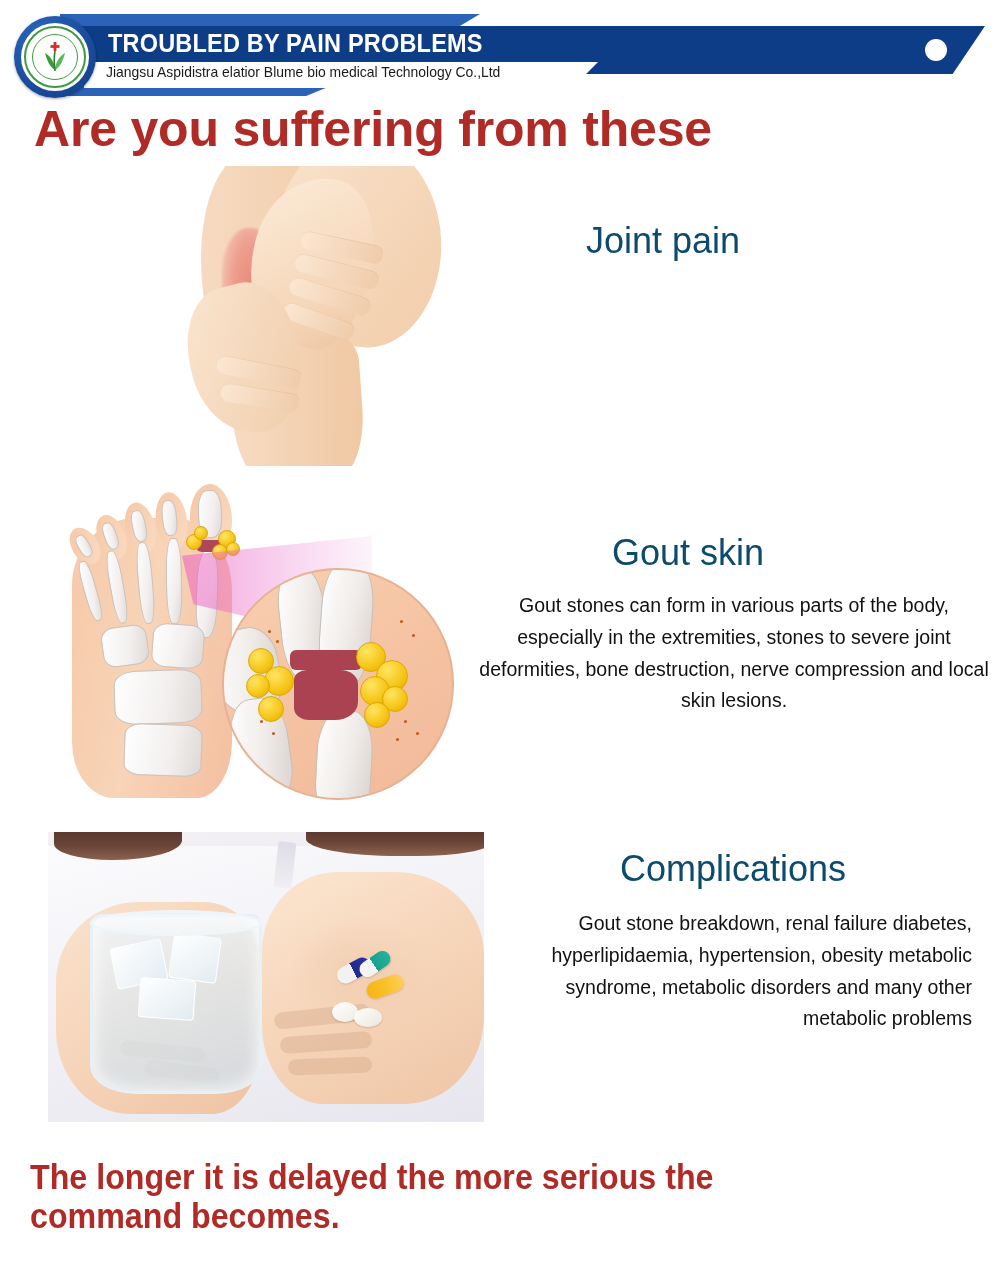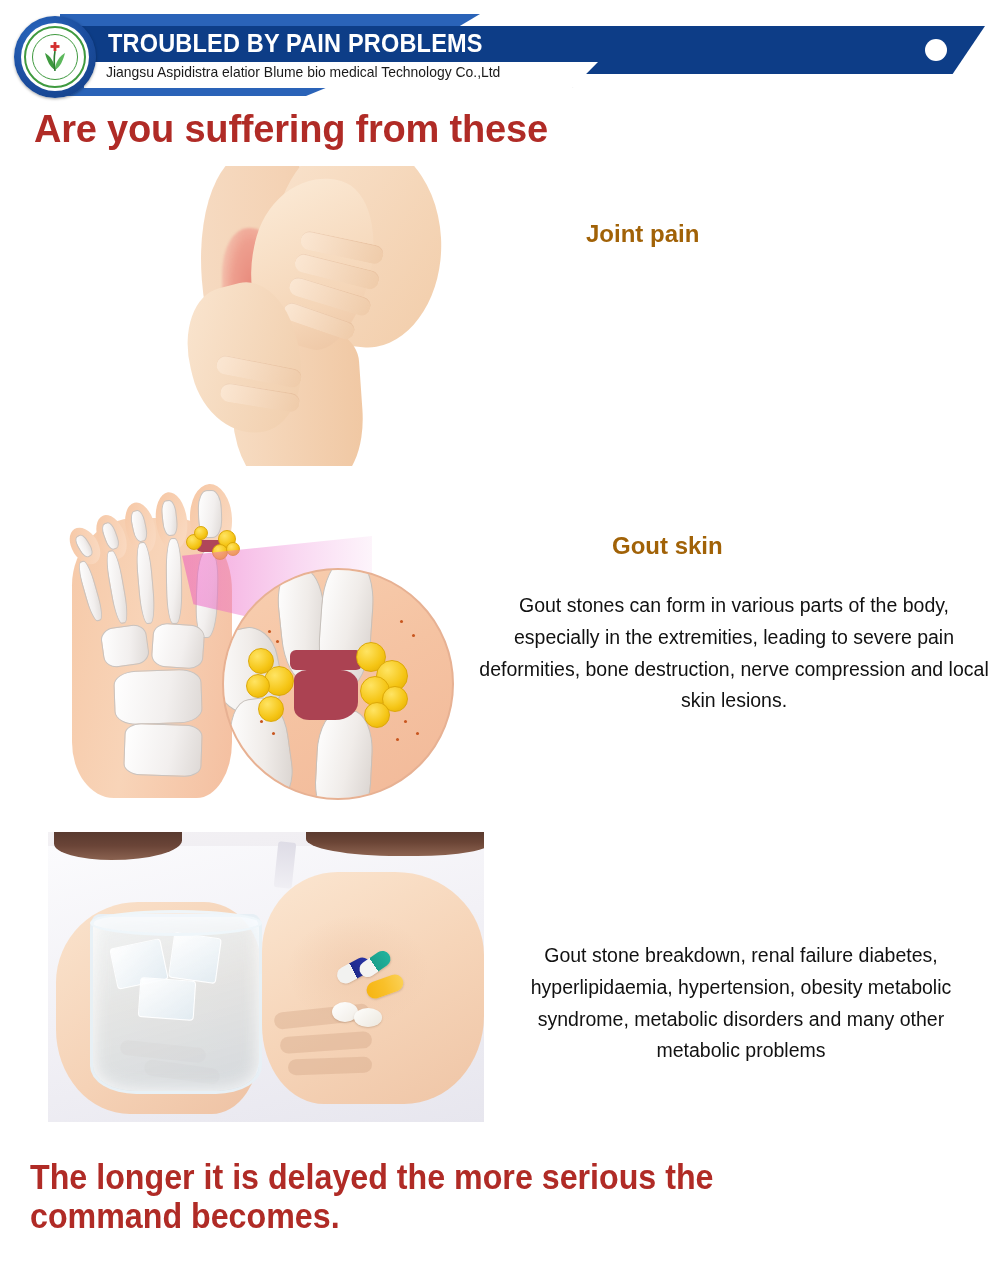--- a/index.html
+++ b/index.html
@@ -116,65 +116,65 @@
   .logo-ring2 {
     position: absolute;
     width: 46px; height: 46px;
     border-radius: 50%;
     border: 1.5px solid #3f9a3f;
   }
 
   
   .top-heading {
     position: absolute;
-    left: 34px; top: 108px;
-    font-size: 38px;
+    left: 34px; top: 100px;
+    font-size: 50px;
     font-weight: bold;
     color: #b02b26;
     letter-spacing: -0.2px;
     white-space: nowrap;
   }
   .bottom-heading {
     position: absolute;
     left: 30px; top: 1158px;
     width: 900px;
     font-size: 35px;
     font-weight: bold;
     color: #b02b26;
     line-height: 1.1;
     transform: scaleX(0.92);
     transform-origin: left top;
   }
 
   
   .sec-title {
     position: absolute;
-    font-size: 24px;
-    font-weight: bold;
-    color: #a16207;
+    font-size: 36px;
+    font-weight: normal;
+    color: #0c4a6e;
     white-space: nowrap;
   }
   .sec-body {
     position: absolute;
     font-size: 19.5px;
     color: #111111;
     line-height: 1.63;
   }
 
   
   .title-1 { left: 586px; top: 220px; }
   .body-1  { left: 486px; top: 296px; width: 480px; text-align: left; }
 
   
   .title-2 { left: 612px; top: 532px; }
   .body-2  { left: 478px; top: 590px; width: 512px; text-align: center; }
 
   
   .title-3 { left: 620px; top: 848px; }
-  .body-3  { left: 510px; top: 908px; width: 462px; text-align: center; margin-top: 32px; }
+  .body-3  { left: 510px; top: 908px; width: 462px; text-align: right; }
 
   
   .img-knee {
     position: absolute;
     left: 112px; top: 166px;
     width: 348px; height: 300px;
     overflow: hidden;
     background: #ffffff;
   }
   .knee-thigh {
@@ -501,21 +501,21 @@
       <div class="speck" style="left:48px;top:162px;"></div>
       <div class="speck" style="left:176px;top:50px;"></div>
       <div class="speck" style="left:188px;top:64px;"></div>
       <div class="speck" style="left:180px;top:150px;"></div>
       <div class="speck" style="left:192px;top:162px;"></div>
       <div class="speck" style="left:172px;top:168px;"></div>
     </div>
   </div>
 
   <div class="sec-title title-2">Gout skin</div>
-  <div class="sec-body body-2">Gout stones can form in various parts of the body, especially in the extremities, leading to severe pain deformities, bone destruction, nerve compression and local skin lesions.</div>
+  <div class="sec-body body-2">Gout stones can form in various parts of the body, especially in the extremities, stones to severe joint deformities, bone destruction, nerve compression and local skin lesions.</div>
 
   <div class="img-pills">
     <div class="pills-shirt"></div>
     <div class="pills-hairL"></div>
     <div class="pills-hairR"></div>
     <div class="pills-collar"></div>
 
     <div class="hand-left"></div>
     <div class="fline" style="left:96px;top:232px;width:76px;height:16px;transform:rotate(8deg);"></div>
     <div class="fline" style="left:72px;top:212px;width:86px;height:15px;transform:rotate(6deg);"></div>
@@ -533,17 +533,18 @@
     <div class="fline" style="left:232px;top:202px;width:92px;height:17px;transform:rotate(-4deg);"></div>
     <div class="fline" style="left:240px;top:226px;width:84px;height:16px;transform:rotate(-2deg);"></div>
 
     <div class="pill" style="left:288px;top:130px;width:36px;height:17px;transform:rotate(-28deg);background:linear-gradient(90deg,#f2f2f0 0%,#f2f2f0 48%,#1f2a8c 48%,#2a35a8 100%);"></div>
     <div class="pill" style="left:310px;top:124px;width:34px;height:16px;transform:rotate(-34deg);background:linear-gradient(90deg,#f4f4f2 0%,#f4f4f2 46%,#1aa08c 46%,#22b39d 100%);"></div>
     <div class="pill" style="left:318px;top:146px;width:38px;height:17px;transform:rotate(-20deg);background:linear-gradient(90deg,#f6b512 0%,#f9c02a 50%,#fbd055 100%);"></div>
     <div class="pill" style="left:284px;top:170px;width:26px;height:20px;border-radius:50%;background:linear-gradient(140deg,#ffffff 0%,#f0ece5 100%);"></div>
     <div class="pill" style="left:306px;top:176px;width:28px;height:19px;border-radius:50%;background:linear-gradient(140deg,#fefefc 0%,#ece7de 100%);"></div>
   </div>
 
+  <div class="sec-title title-3">Complications</div>
   <div class="sec-body body-3">Gout stone breakdown, renal failure diabetes, hyperlipidaemia, hypertension, obesity metabolic syndrome, metabolic disorders and many other metabolic problems</div>
 
   <div class="bottom-heading">The longer it is delayed the more serious the command becomes.</div>
 
 </div>
 
 </body></html>

